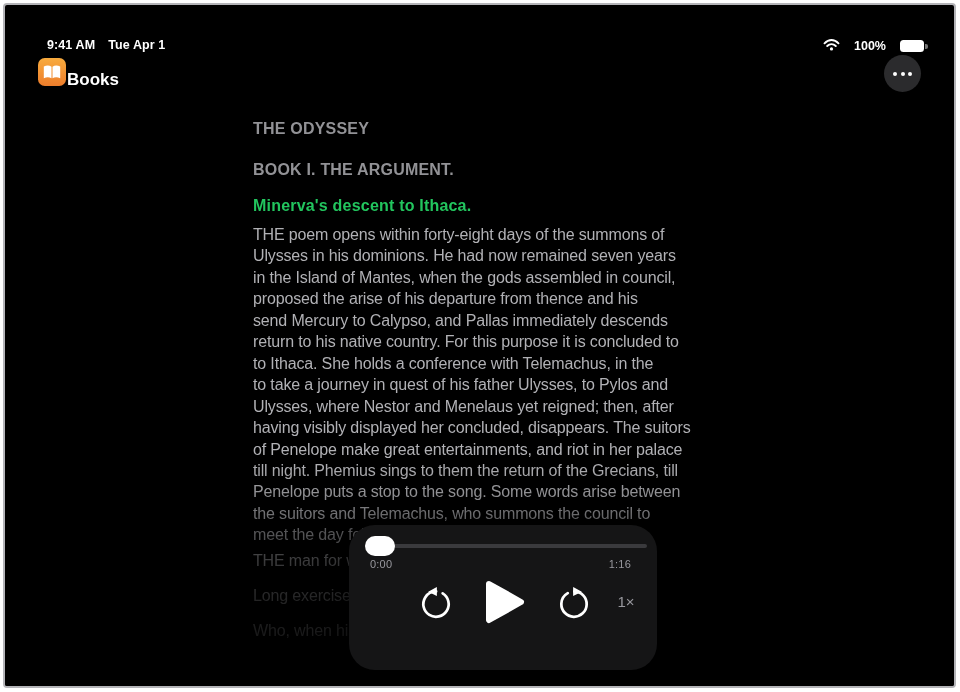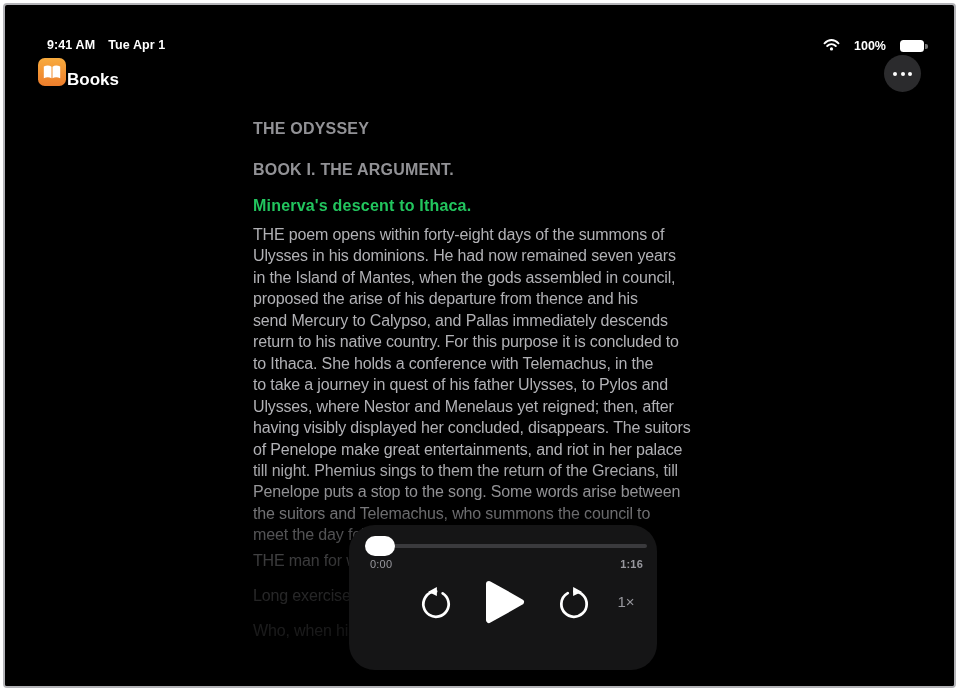--- a/index.html
+++ b/index.html
@@ -31,21 +31,21 @@
   
   .fade{position:absolute;left:0;right:0;top:457px;bottom:0;z-index:3;pointer-events:none;
     background:linear-gradient(180deg,rgba(0,0,0,0) 0%,rgba(0,0,0,.22) 16%,rgba(0,0,0,.5) 30%,rgba(0,0,0,.68) 45%,rgba(0,0,0,.8) 62%,rgba(0,0,0,.88) 82%,rgba(0,0,0,.92) 100%);}
 
   
   .player{position:absolute;left:317px;top:520px;width:308px;height:145px;background:#151516;border-radius:26px;z-index:5;box-shadow:0 8px 30px rgba(0,0,0,.55);margin-left:27px;}
   .track{position:absolute;left:22px;top:19px;width:276px;height:4px;border-radius:2px;background:#3a3a3d;}
   .thumb{position:absolute;left:16px;top:11px;width:30px;height:20px;border-radius:10px;background:#fff;}
   .time{position:absolute;top:33px;font-size:11px;color:#98989e;letter-spacing:.2px;}
   .time.elapsed{left:21px;}
-  .time.remaining{right:14px;font-weight:bold;}
+  .time.remaining{right:26px;}
   .ctl{position:absolute;background:none;border:none;padding:0;margin:0;cursor:pointer;}
   .skip-back{left:68px;top:58px;width:38px;height:38px;}
   .play{left:135px;top:54px;width:42px;height:46px;}
   .skip-fwd{left:206px;top:58px;width:38px;height:38px;}
   .speed{left:260px;top:68px;font-size:15px;color:#98989e;width:34px;text-align:center;}
 </style>
 </head>
 <body>
 
 <div class="stage">

